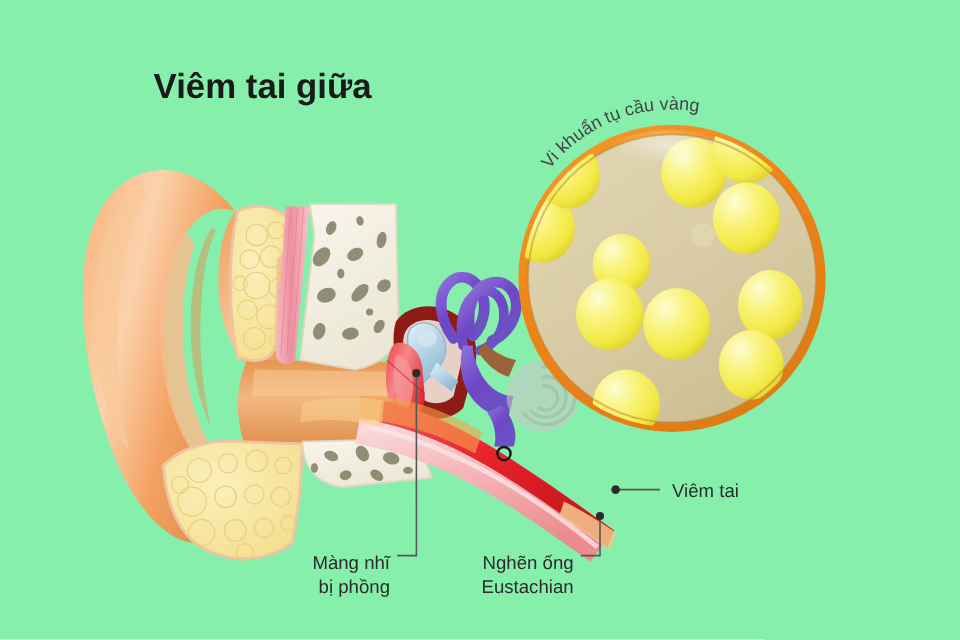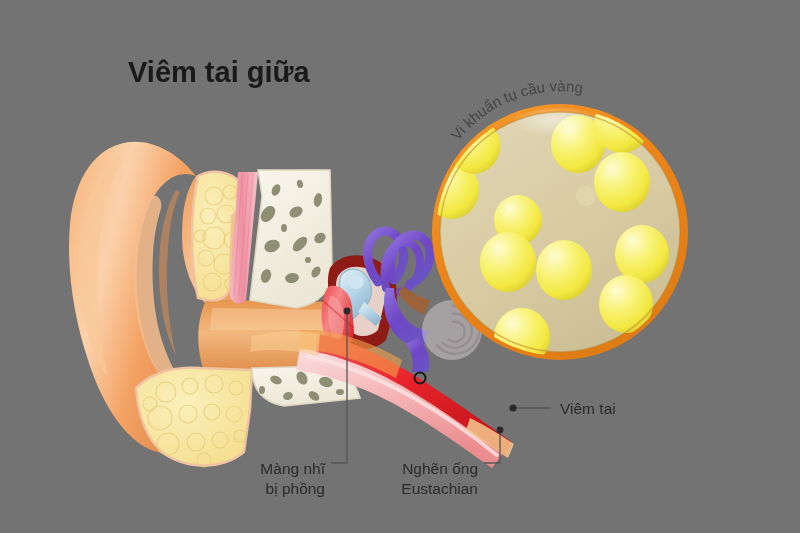--- a/index.html
+++ b/index.html
@@ -4,21 +4,21 @@
 <style>
   html, body {
     margin: 0;
     padding: 0;
     background: #ffffff;
   }
   #page {
     position: relative;
     width: 800px;
     height: 533px;
-    background: #737373;
+    background: #86efac;
     overflow: hidden;
     font-family: "Liberation Sans", sans-serif;
   }
   #diagram {
     position: absolute;
     left: 0;
     top: 0;
     width: 800px;
     height: 533px;
   }

